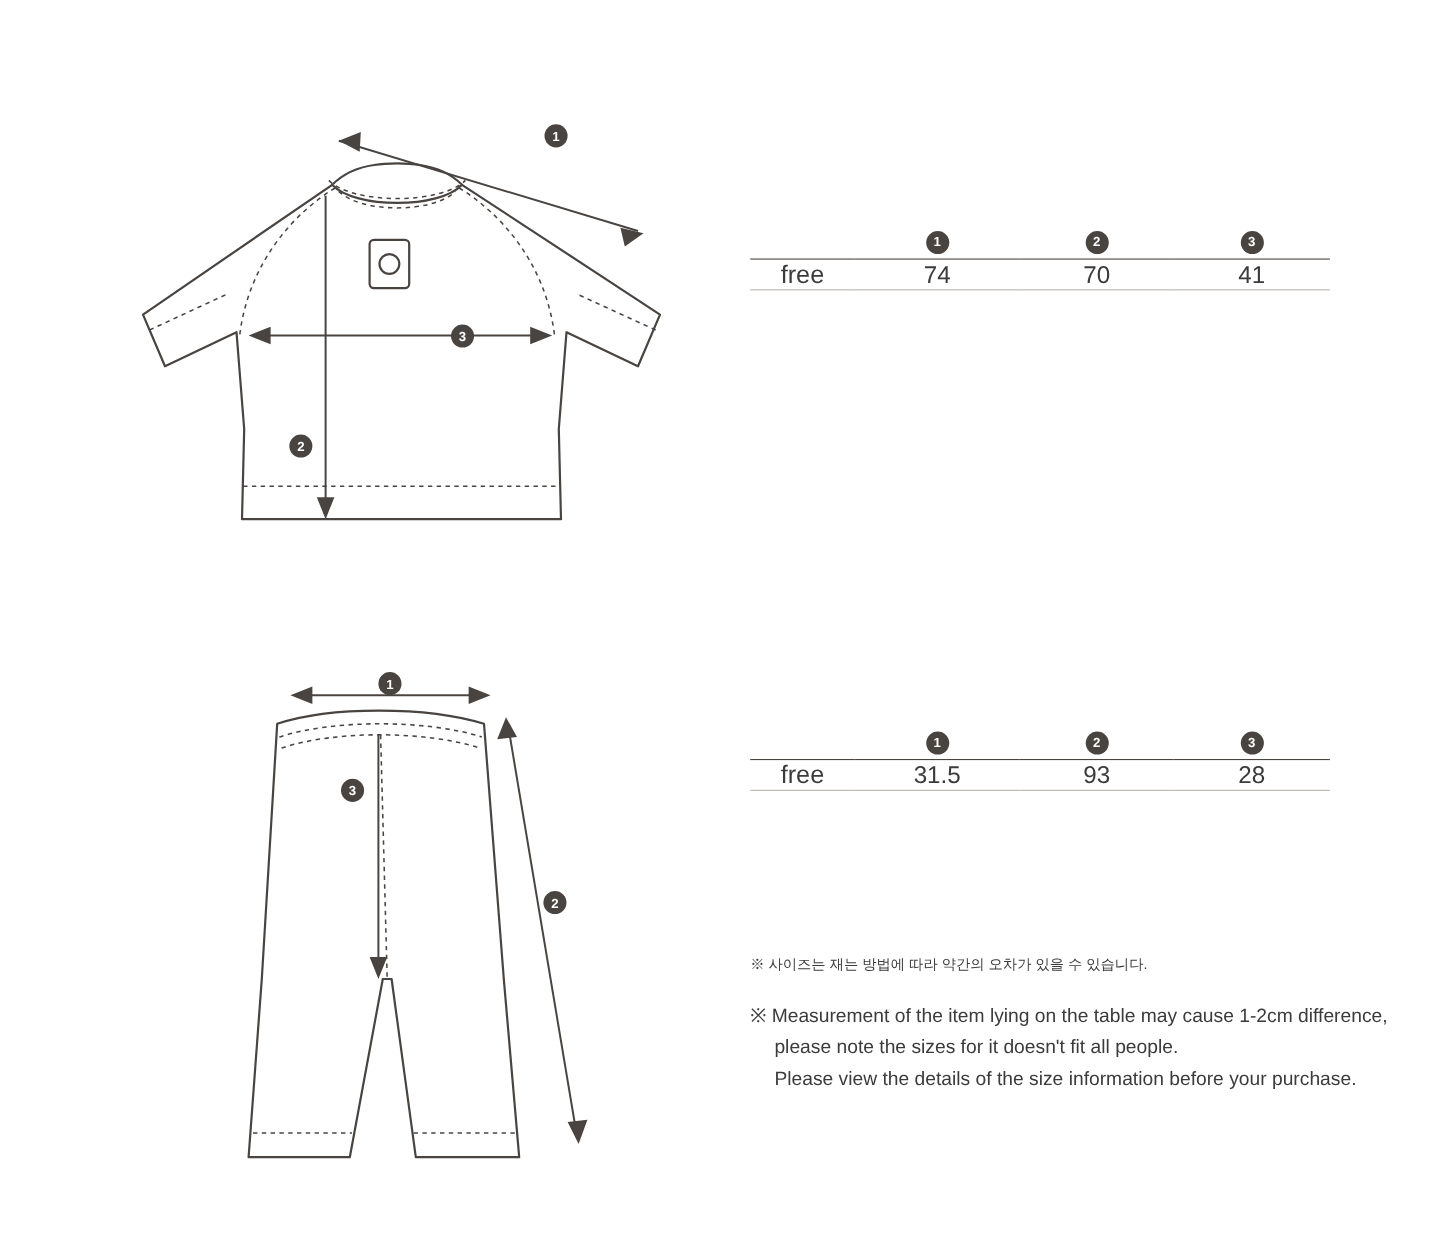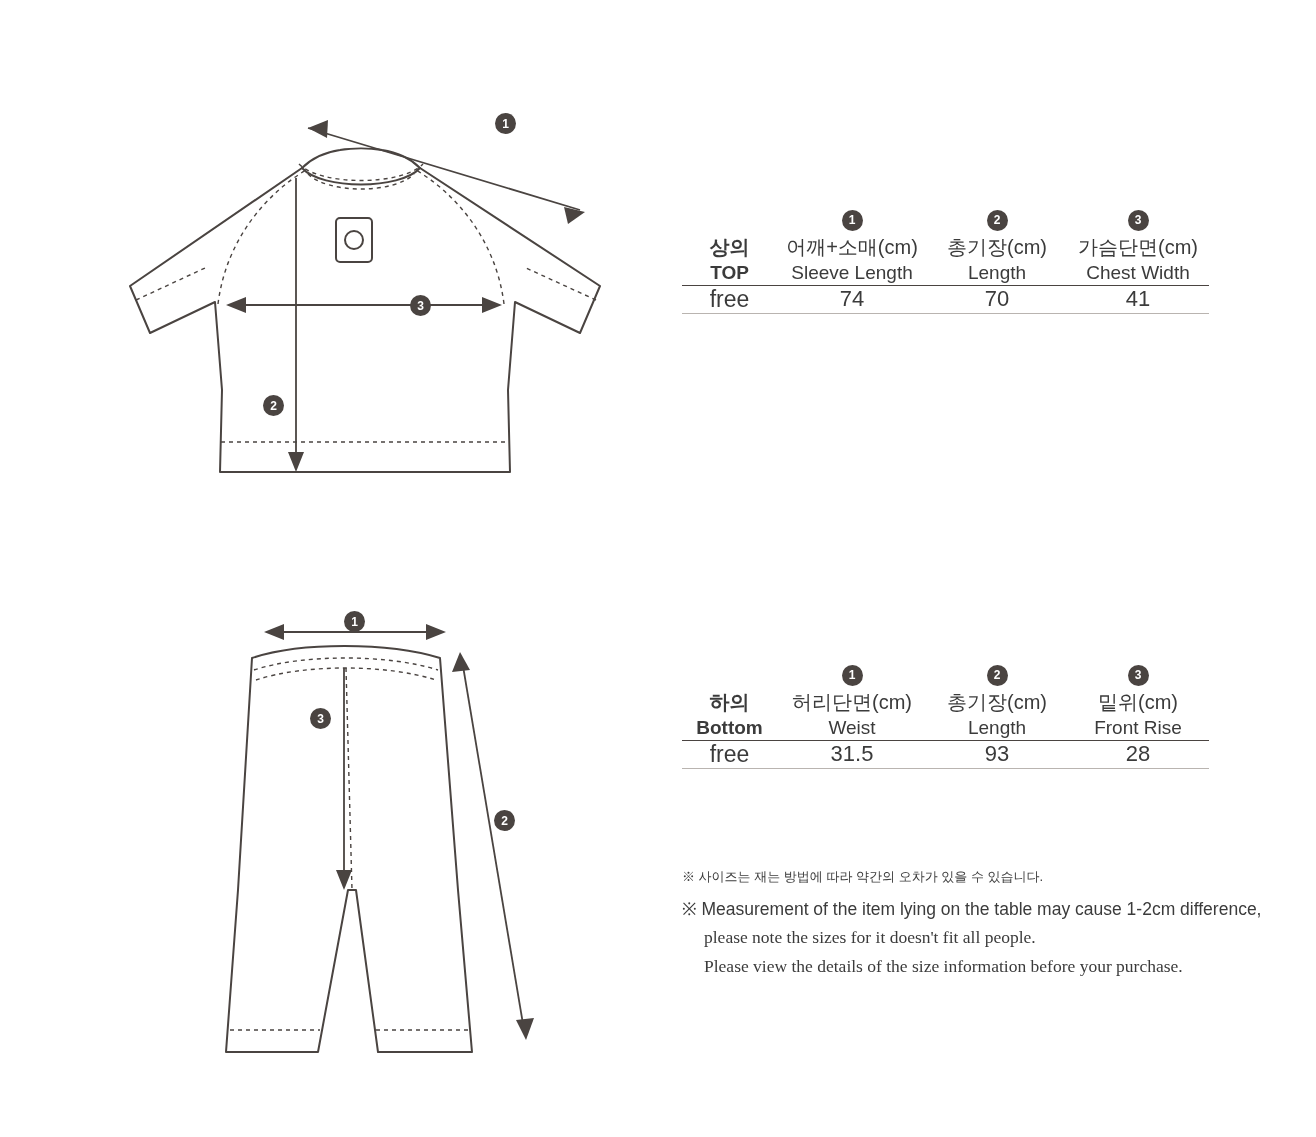--- a/index.html
+++ b/index.html
@@ -46,22 +46,22 @@
 
   .rule{border-top:1.6px solid #4a4441;}
   .rule-bottom{border-top:1px solid #b9b4b0;}
   .val-row td{font-size:22px;color:#3b3b3b;padding:12px 0 14px 0;}
   .val-row td.free{font-size:23px;}
 
   
   #notes{position:absolute;left:682px;top:866px;width:600px;}
   .note-kr{font-size:13px;color:#3b3b3b;line-height:1.62;white-space:nowrap;}
   .note-en{font-size:17.5px;color:#3b3b3b;line-height:1.62;white-space:nowrap;}
-  .note-en-block{margin-top:8px;}
-  .note-en-indent{padding-left:22px;font-family:Liberation Serif, serif;}
+  .note-en-block{margin-top:22px;}
+  .note-en-indent{padding-left:22px;}
 
   
   svg{display:block;overflow:visible;}
   .garment{fill:#ffffff;stroke:#4a4441;stroke-width:2;stroke-linejoin:round;stroke-linecap:round;}
   .stitch{fill:none;stroke:#4a4441;stroke-width:1.4;stroke-dasharray:4 4;}
   .dim{fill:none;stroke:#4a4441;stroke-width:1.8;}
 </style>
 </head>
 <body>
 
@@ -177,38 +177,20 @@
           <col class="c3">
           <col class="c4">
         </colgroup>
       <tbody>
         <tr class="badge-row">
           <td></td>
           <td><span class="badge">1</span></td>
           <td><span class="badge">2</span></td>
           <td><span class="badge">3</span></td>
         </tr>
-        <tr class="head-row">
-          <td>
-            <div class="cat-kr">상의</div>
-            <div class="cat-en">TOP</div>
-          </td>
-          <td>
-            <div class="hdr-kr">어깨+소매(cm)</div>
-            <div class="hdr-en">Sleeve Length</div>
-          </td>
-          <td>
-            <div class="hdr-kr">총기장(cm)</div>
-            <div class="hdr-en">Length</div>
-          </td>
-          <td>
-            <div class="hdr-kr">가슴단면(cm)</div>
-            <div class="hdr-en">Chest Width</div>
-          </td>
-        </tr>
         <tr class="val-row">
           <td class="free rule">free</td>
           <td class="rule">74</td>
           <td class="rule">70</td>
           <td class="rule">41</td>
         </tr>
         <tr>
           <td class="rule-bottom"></td>
           <td class="rule-bottom"></td>
           <td class="rule-bottom"></td>
@@ -226,38 +208,20 @@
           <col class="c3">
           <col class="c4">
         </colgroup>
       <tbody>
         <tr class="badge-row">
           <td></td>
           <td><span class="badge">1</span></td>
           <td><span class="badge">2</span></td>
           <td><span class="badge">3</span></td>
         </tr>
-        <tr class="head-row">
-          <td>
-            <div class="cat-kr">하의</div>
-            <div class="cat-en">Bottom</div>
-          </td>
-          <td>
-            <div class="hdr-kr">허리단면(cm)</div>
-            <div class="hdr-en">Weist</div>
-          </td>
-          <td>
-            <div class="hdr-kr">총기장(cm)</div>
-            <div class="hdr-en">Length</div>
-          </td>
-          <td>
-            <div class="hdr-kr">밑위(cm)</div>
-            <div class="hdr-en">Front Rise</div>
-          </td>
-        </tr>
         <tr class="val-row">
           <td class="free rule">free</td>
           <td class="rule">31.5</td>
           <td class="rule">93</td>
           <td class="rule">28</td>
         </tr>
         <tr>
           <td class="rule-bottom"></td>
           <td class="rule-bottom"></td>
           <td class="rule-bottom"></td>

